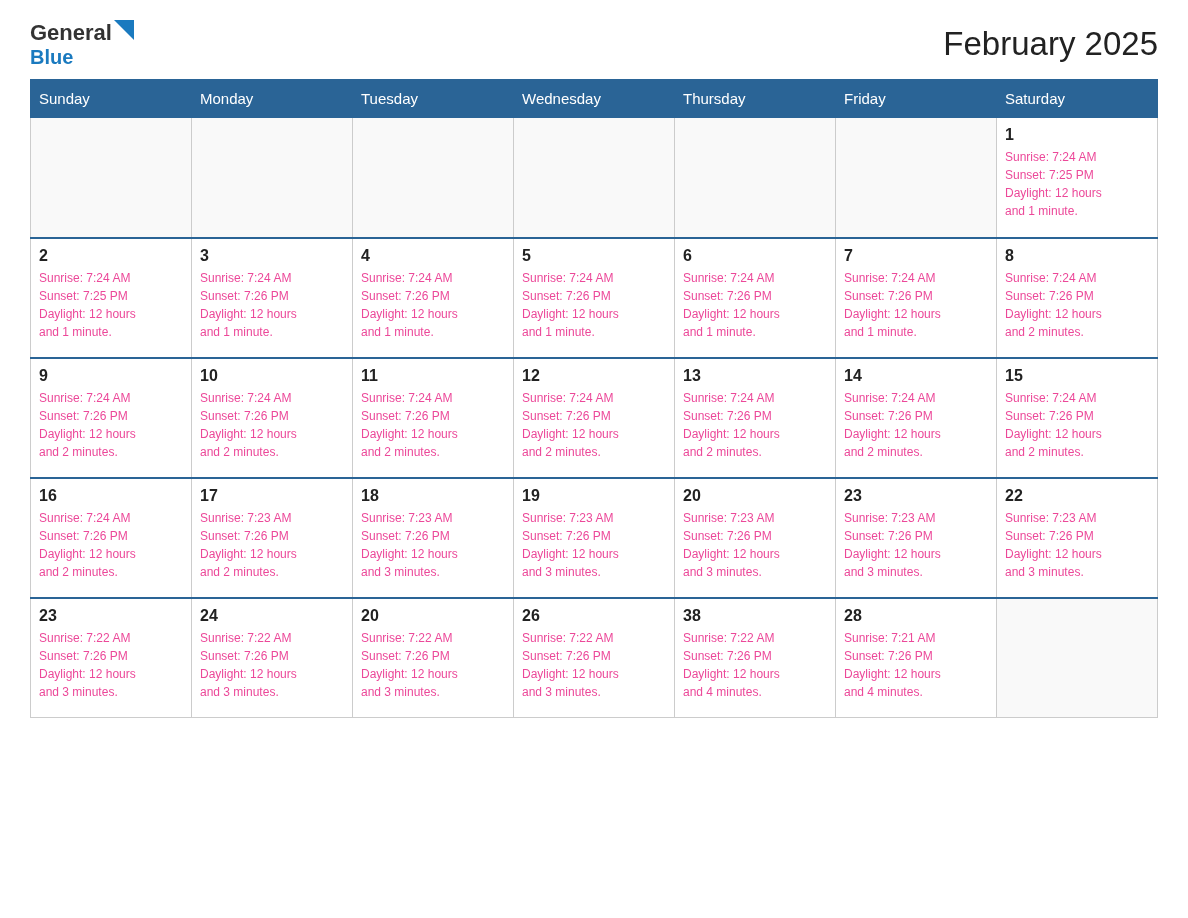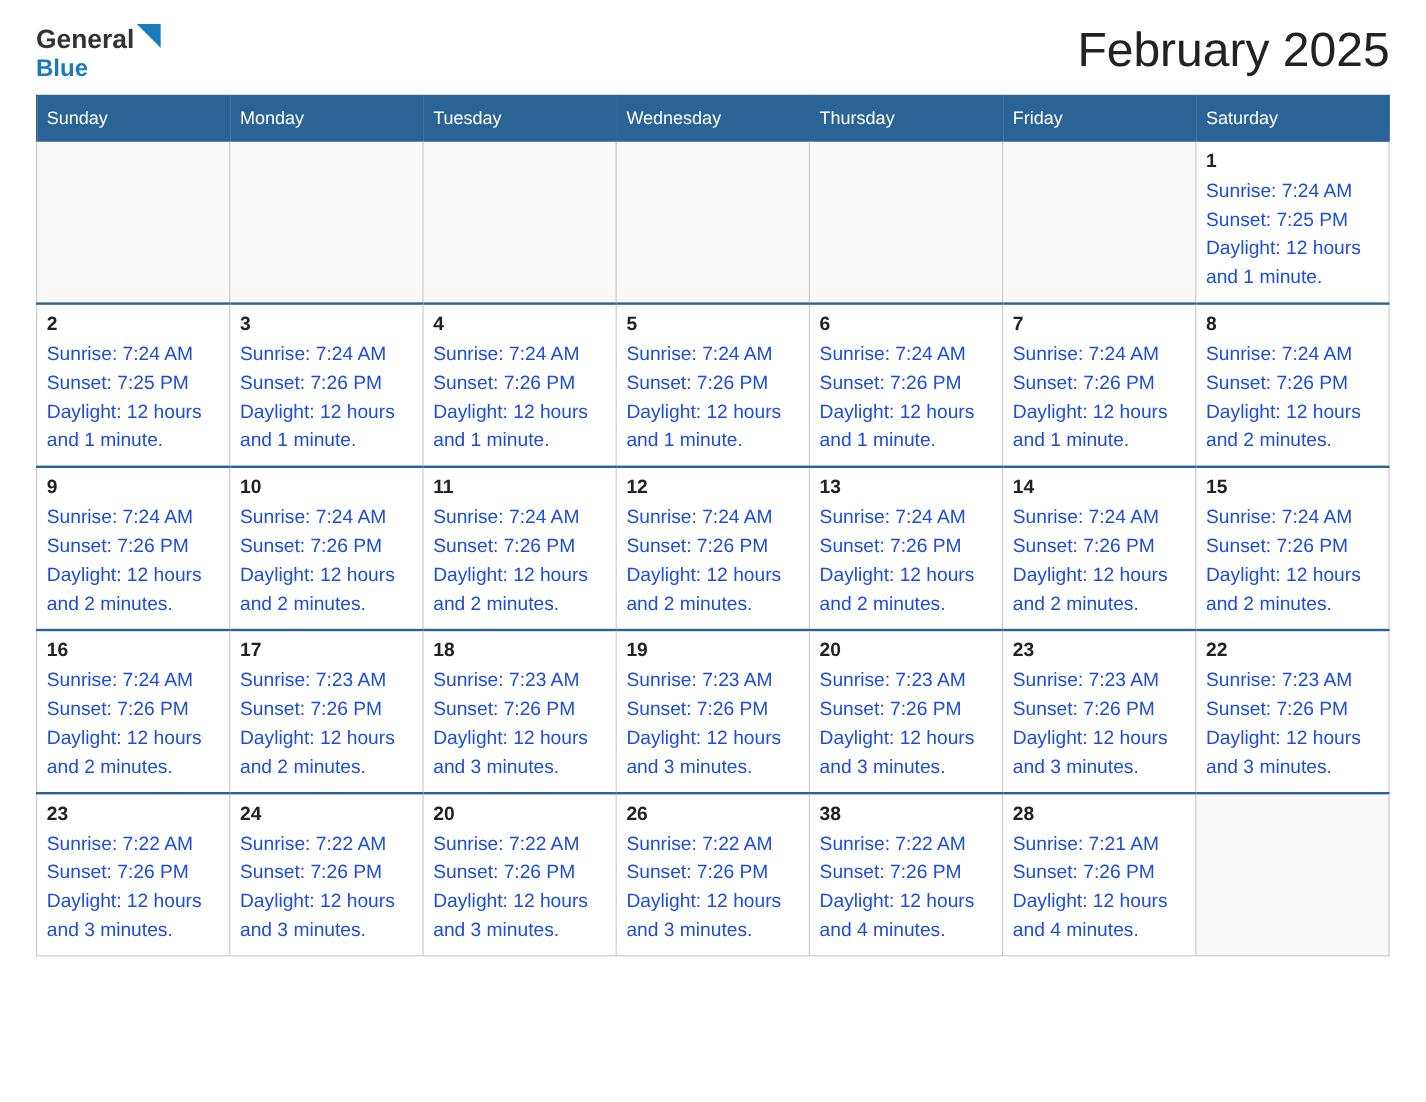--- a/index.html
+++ b/index.html
@@ -6,21 +6,21 @@
     body {
       font-family: Arial, sans-serif;
       background: #fff;
       width: 1188px;
       min-height: 918px;
       padding: 20px 30px;
     }
     .header {
       display: flex;
       justify-content: space-between;
-      align-items: flex-start;
+      align-items: center;
       margin-bottom: 10px;
     }
     .logo {
       display: flex;
       align-items: center;
       gap: 4px;
     }
     .logo-text-general {
       font-size: 22px;
       font-weight: bold;
@@ -33,21 +33,21 @@
     }
     .logo-icon {
       width: 20px;
       height: 20px;
       margin-left: 2px;
     }
     .title-section {
       text-align: right;
     }
     .month-title {
-      font-size: 40px;
+      font-size: 33px;
       font-weight: normal;
       color: #222;
       line-height: 1.1;
     }
     .location {
       font-size: 20px;
       color: #333;
       margin-top: 4px;
     }
     .calendar {
@@ -71,22 +71,22 @@
       height: 120px;
     }
     .day-number {
       font-size: 16px;
       font-weight: bold;
       color: #222;
       display: block;
       margin-bottom: 4px;
     }
     .day-info {
-      font-size: 16px;
-      color: #1d4ed8;
+      font-size: 12px;
+      color: #ec4899;
       line-height: 1.5;
     }
     .empty-cell {
       background: #f9f9f9;
     }
     .row-top td {
       border-top: 2px solid #2a6496;
     }
   </style>
 </head>

